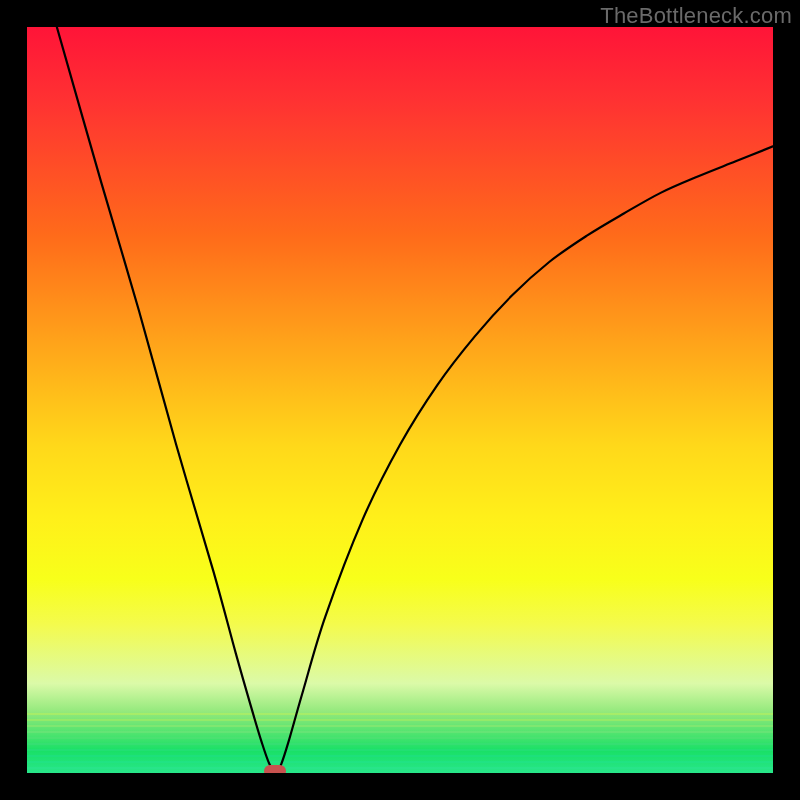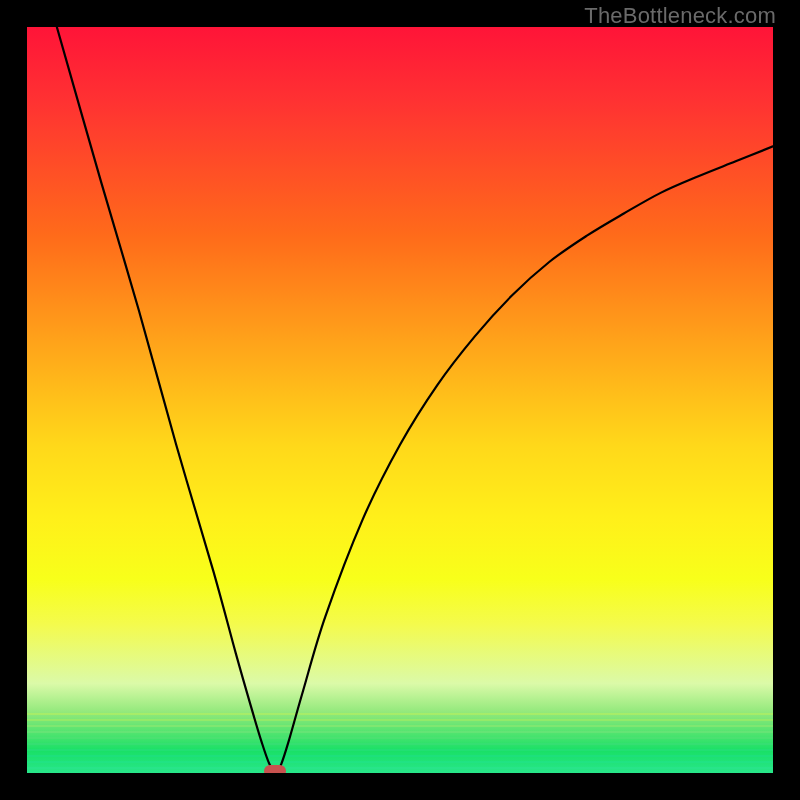--- a/index.html
+++ b/index.html
@@ -70,21 +70,21 @@
     position: absolute;
     background: #c8524f;
     height: 12px;
     width: 22px;
     border-radius: 6px;
   }
 
   .watermark {
     position: absolute;
     top: 3px;
-    right: 24px;
+    right: 8px;
     color: #6a6a6a;
     font-size: 22px;
     font-weight: 500;
     letter-spacing: 0.2px;
   }
 </style>
 </head>
 <body>
 
 <div class="frame">

